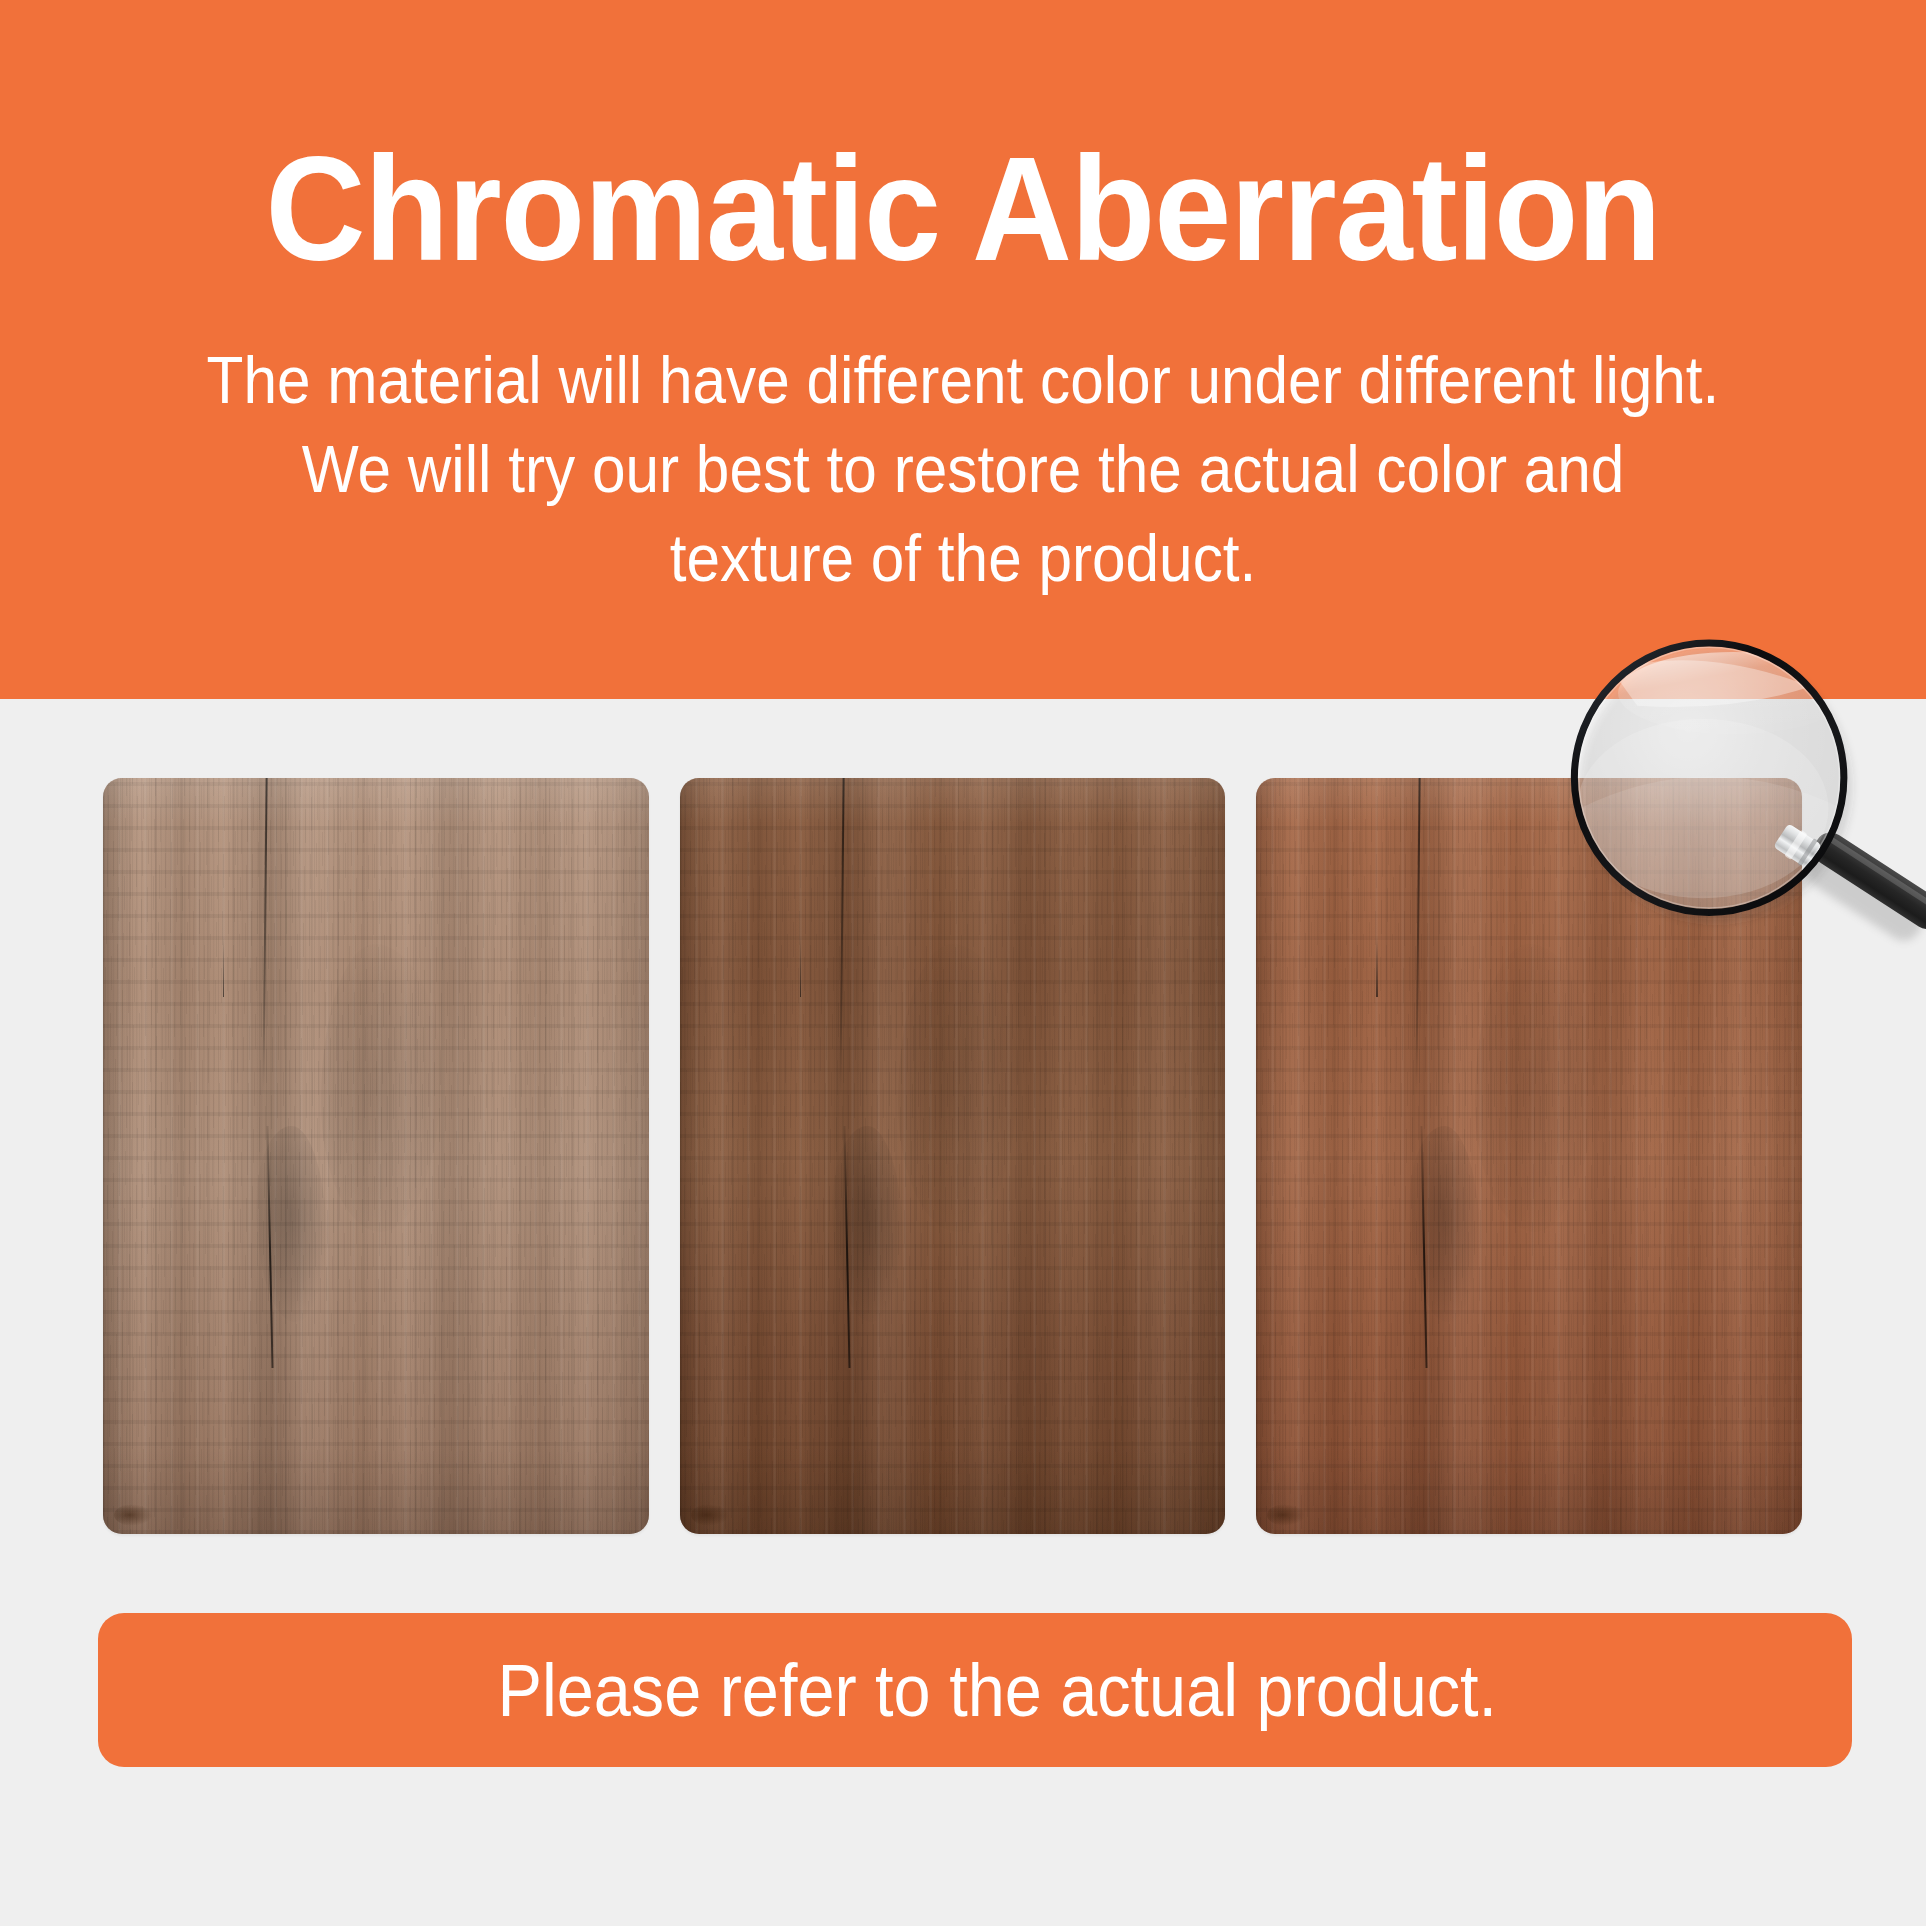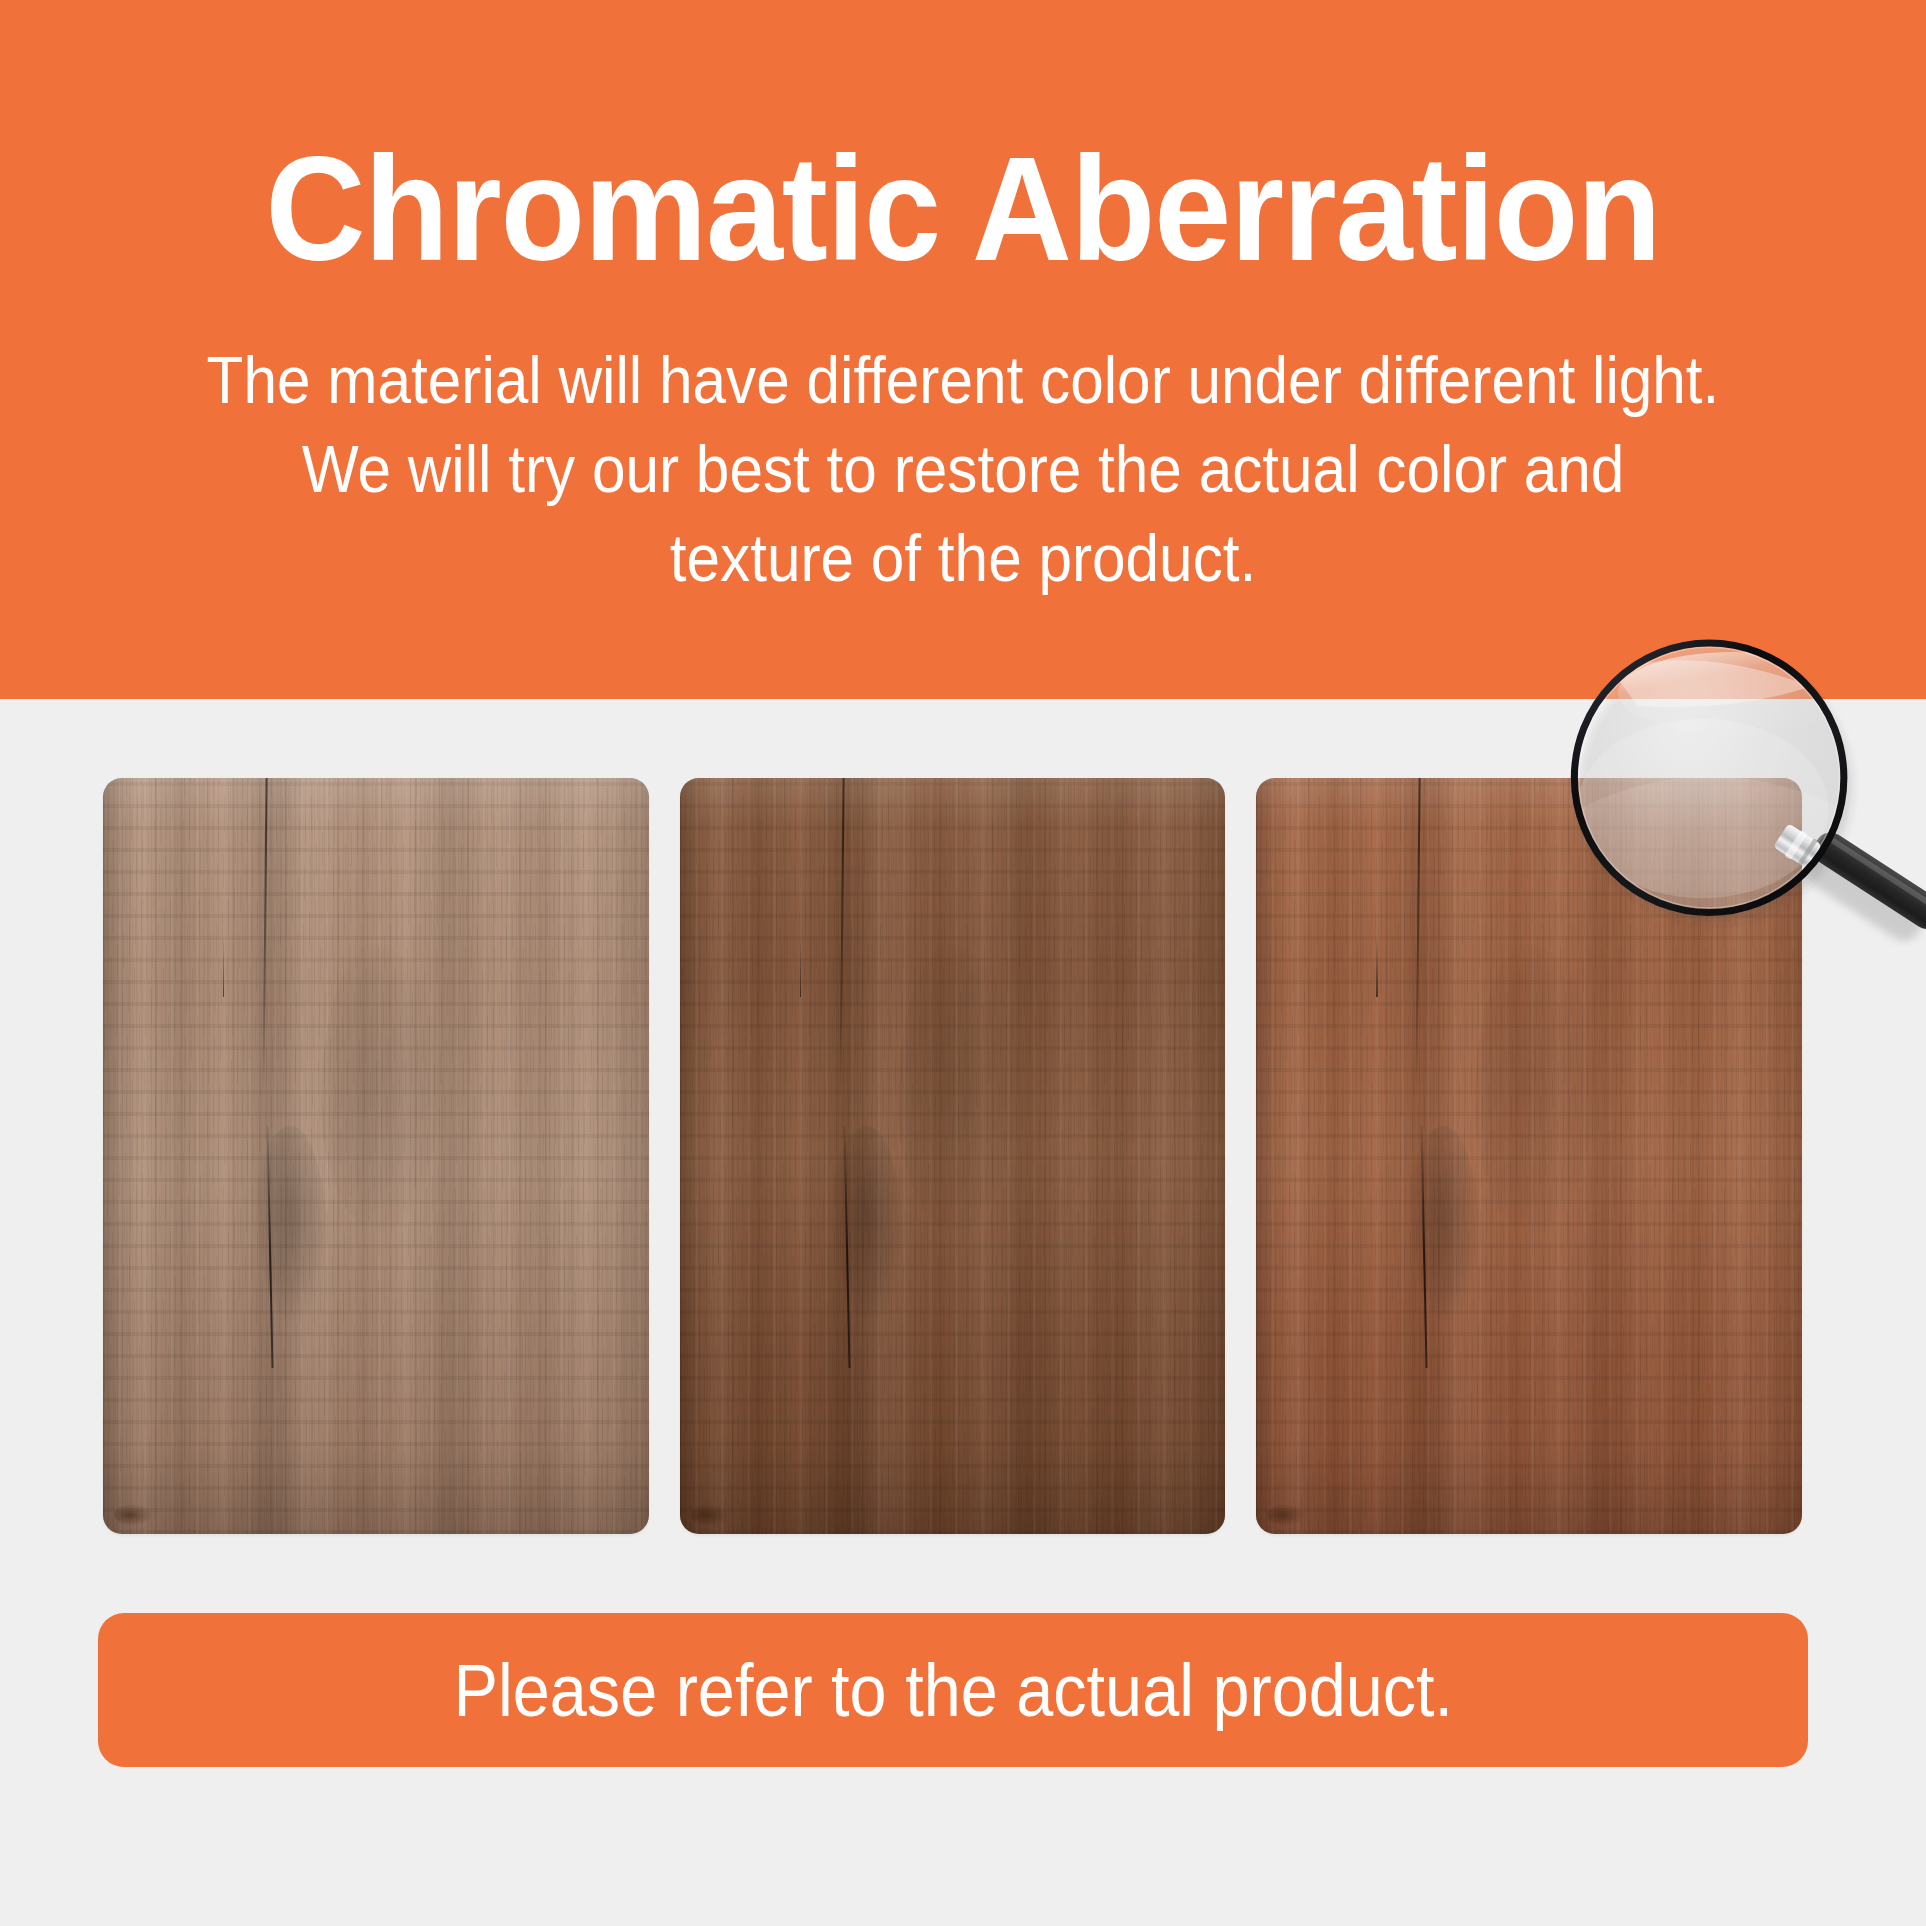--- a/index.html
+++ b/index.html
@@ -210,20 +210,21 @@
     position: absolute;
     left: 98px;
     top: 1613px;
     width: 1710px;
     height: 154px;
     background: #f1713a;
     border-radius: 26px;
     display: flex;
     align-items: center;
     justify-content: center;
+    padding-left: 44px;
   }
   .cta-text {
     color: #ffffff;
     font-family: "Liberation Sans Narrow", "Liberation Sans", sans-serif;
     font-size: 74px;
     line-height: 77px;
     transform: scaleX(0.90);
     transform-origin: 50% 50%;
     white-space: nowrap;
   }

